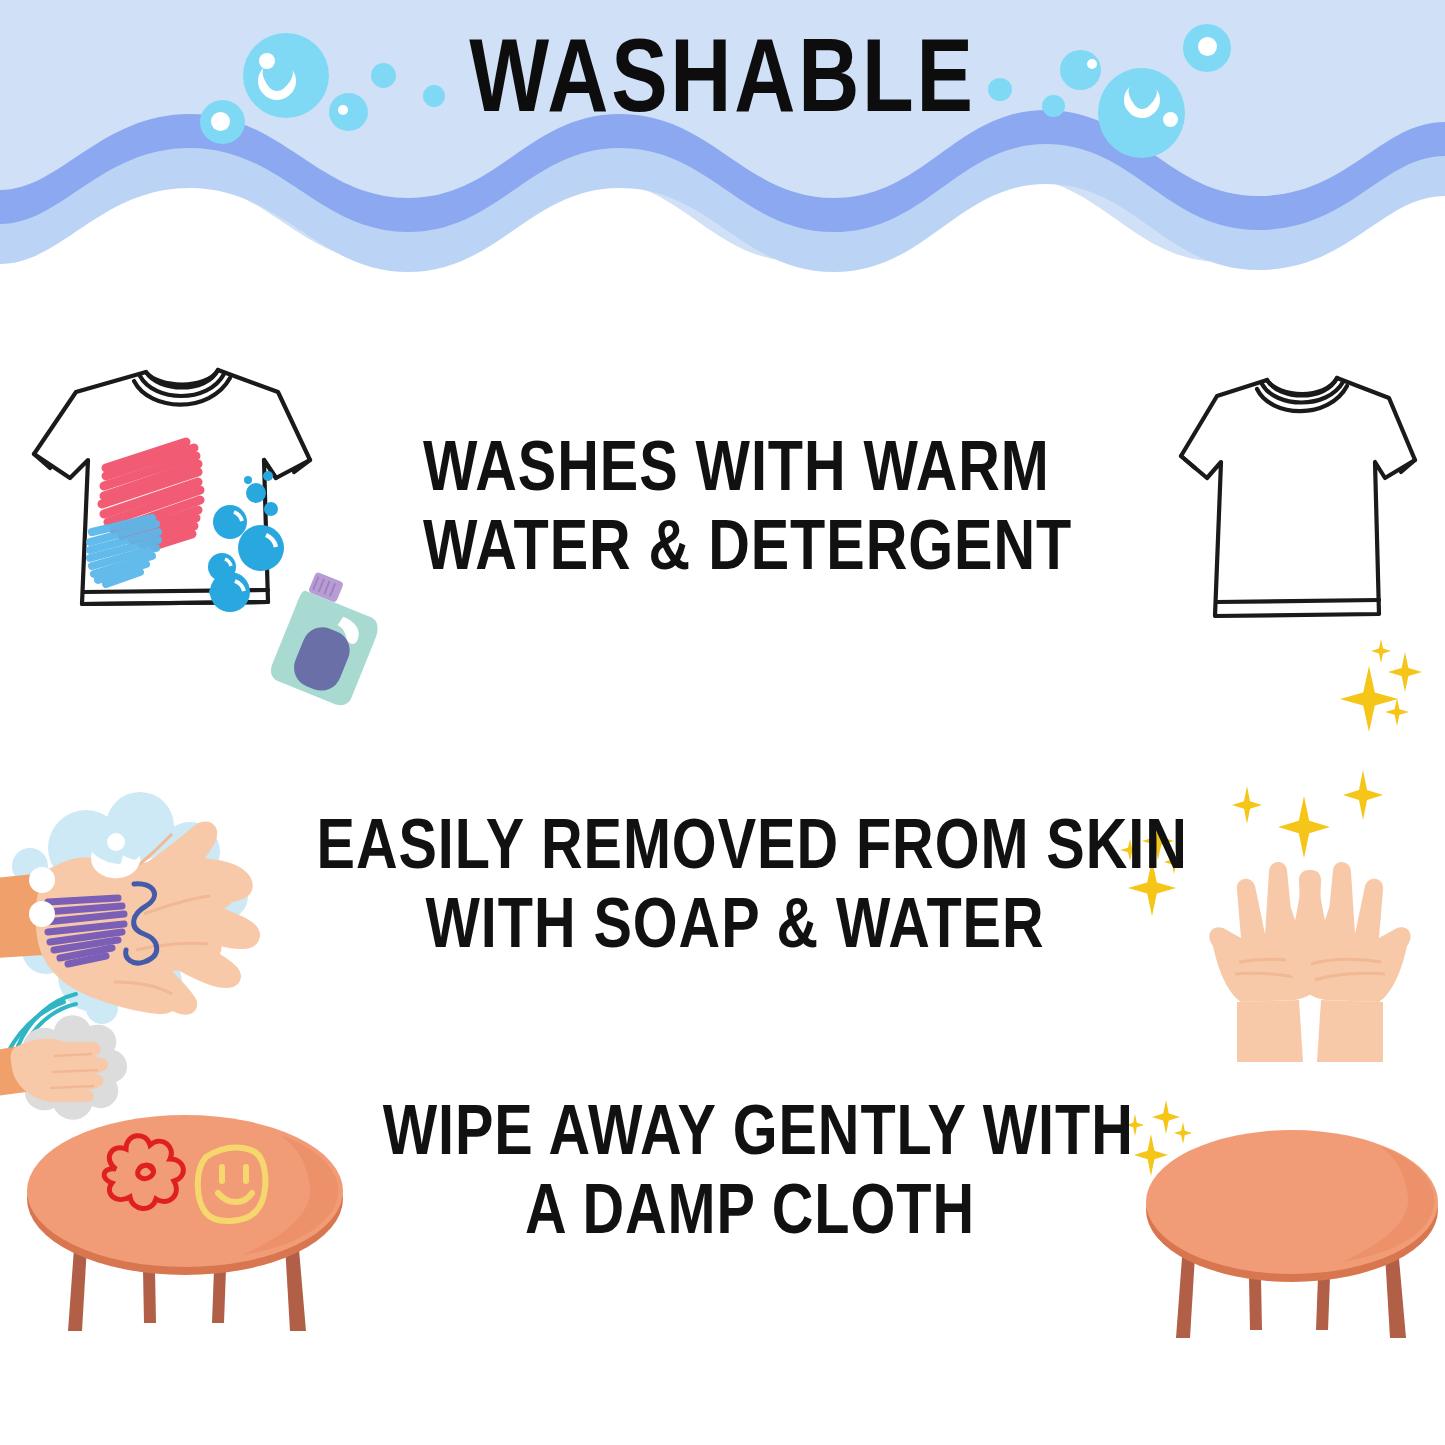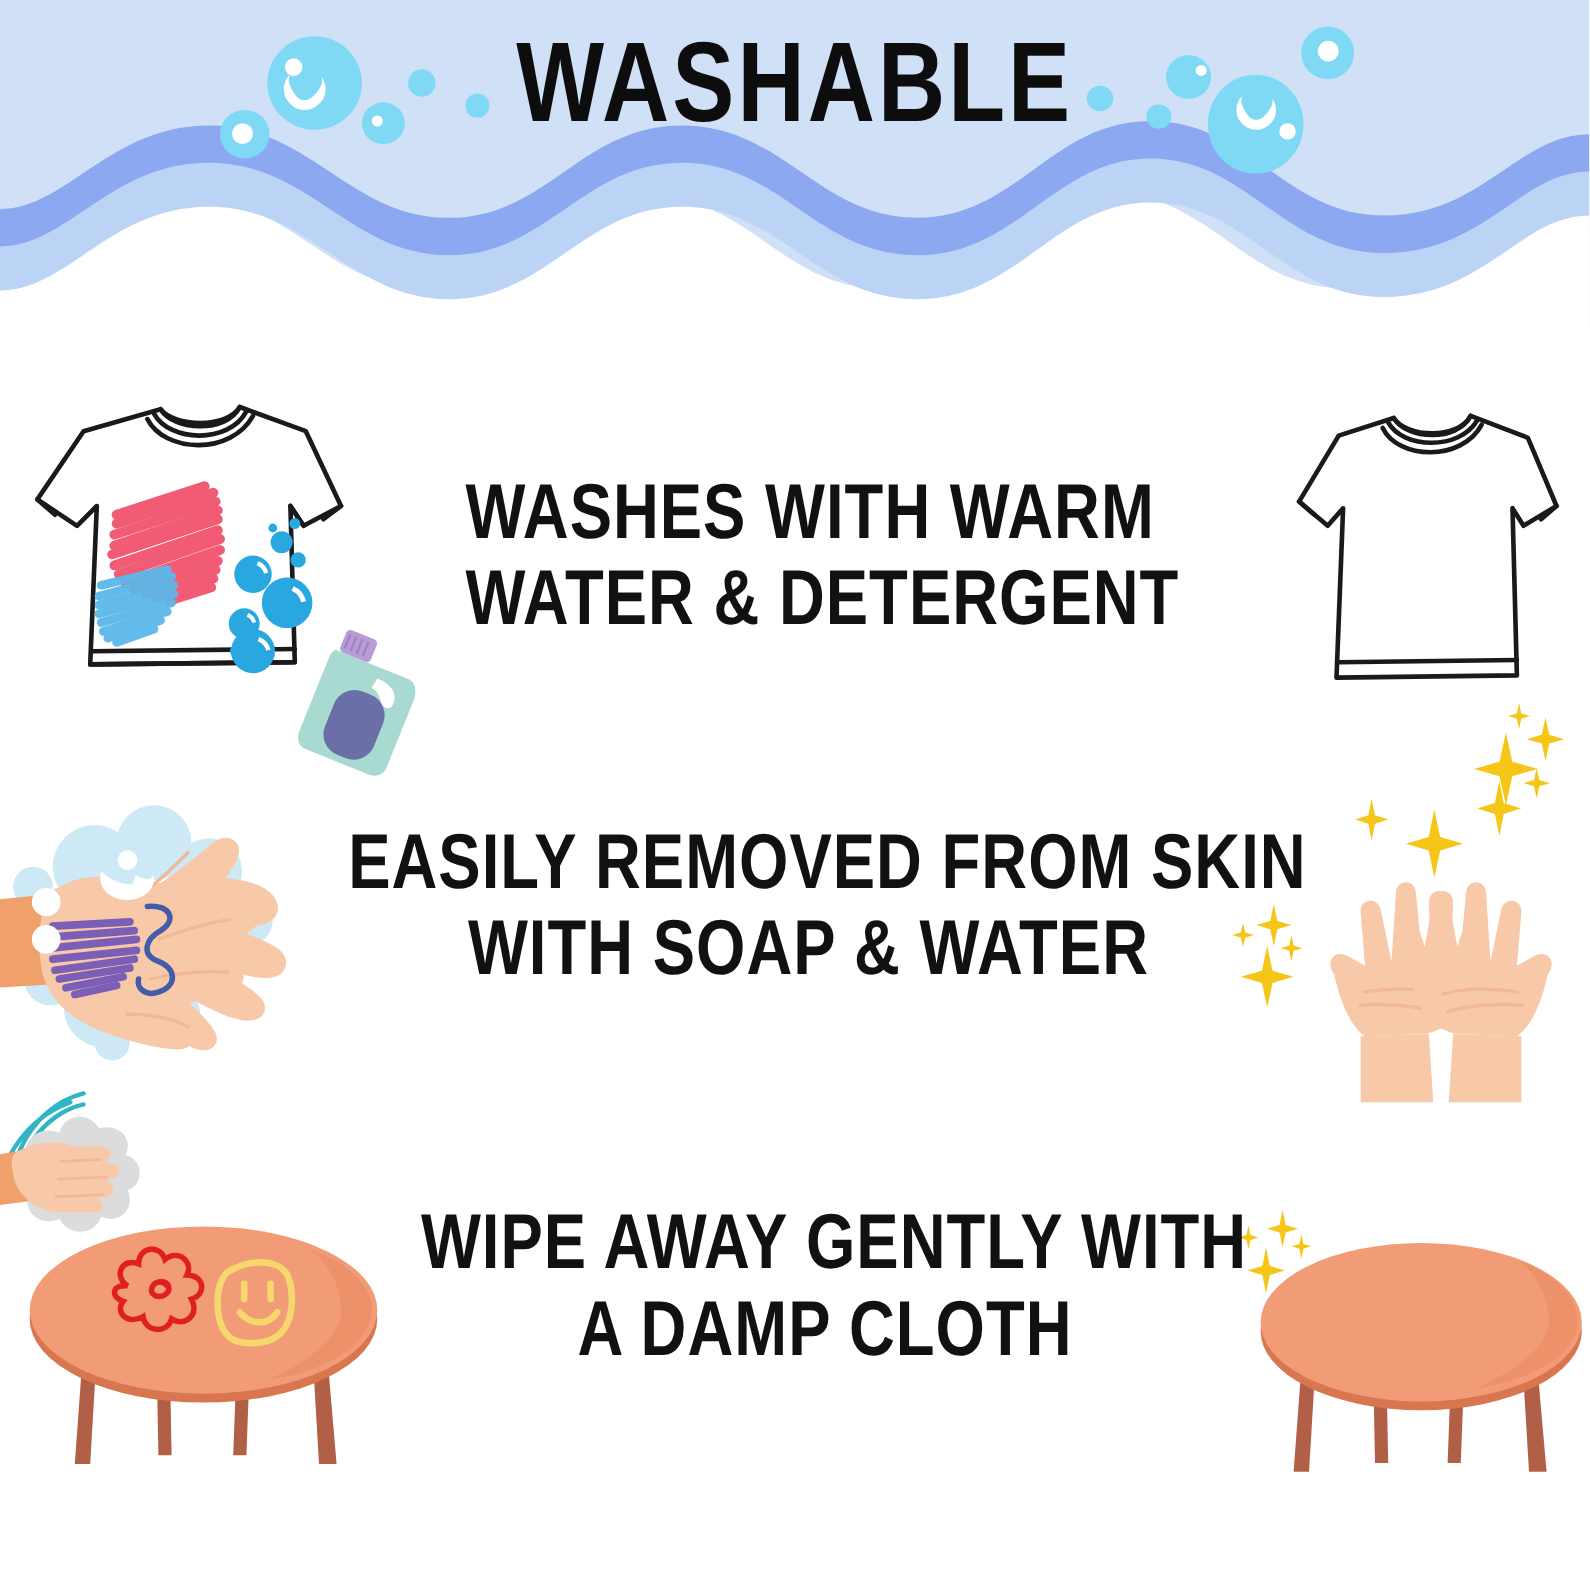--- a/index.html
+++ b/index.html
@@ -241,21 +241,21 @@
     <div class="spark sp4" style="left:1340px; top:336px; width:58px; height:66px; transform:none;"></div>
     <div class="spark sp4" style="left:1388px; top:322px; width:34px; height:40px;"></div>
     <div class="spark sp4" style="left:1371px; top:309px; width:20px; height:24px;"></div>
     <div class="spark sp4" style="left:1385px; top:368px; width:24px; height:28px;"></div>
     <div class="spark sp4" style="left:1128px; top:530px; width:48px; height:56px;"></div>
     <div class="spark sp4" style="left:1142px; top:492px; width:32px; height:38px;"></div>
     <div class="spark sp4" style="left:1120px; top:509px; width:20px; height:22px;"></div>
     <div class="spark sp4" style="left:1164px; top:520px; width:20px; height:24px;"></div>
   </div>
 
-  <div class="row" style="top:716px; height:300px;">
+  <div class="row" style="top:776px; height:300px;">
 
     <svg style="position:absolute; left:-6px; top:10px;" width="300" height="260" viewBox="0 0 300 260">
       <g fill="#CDE9F5">
         <circle cx="92" cy="62" r="38"></circle>
         <circle cx="146" cy="40" r="34"></circle>
         <circle cx="196" cy="66" r="30"></circle>
         <circle cx="66" cy="112" r="32"></circle>
         <circle cx="230" cy="110" r="24"></circle>
         <circle cx="100" cy="190" r="36"></circle>
         <circle cx="160" cy="196" r="28"></circle>

